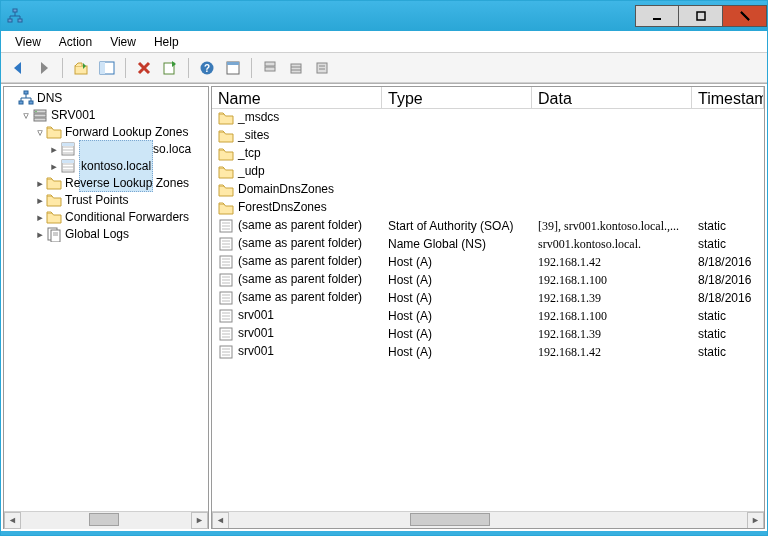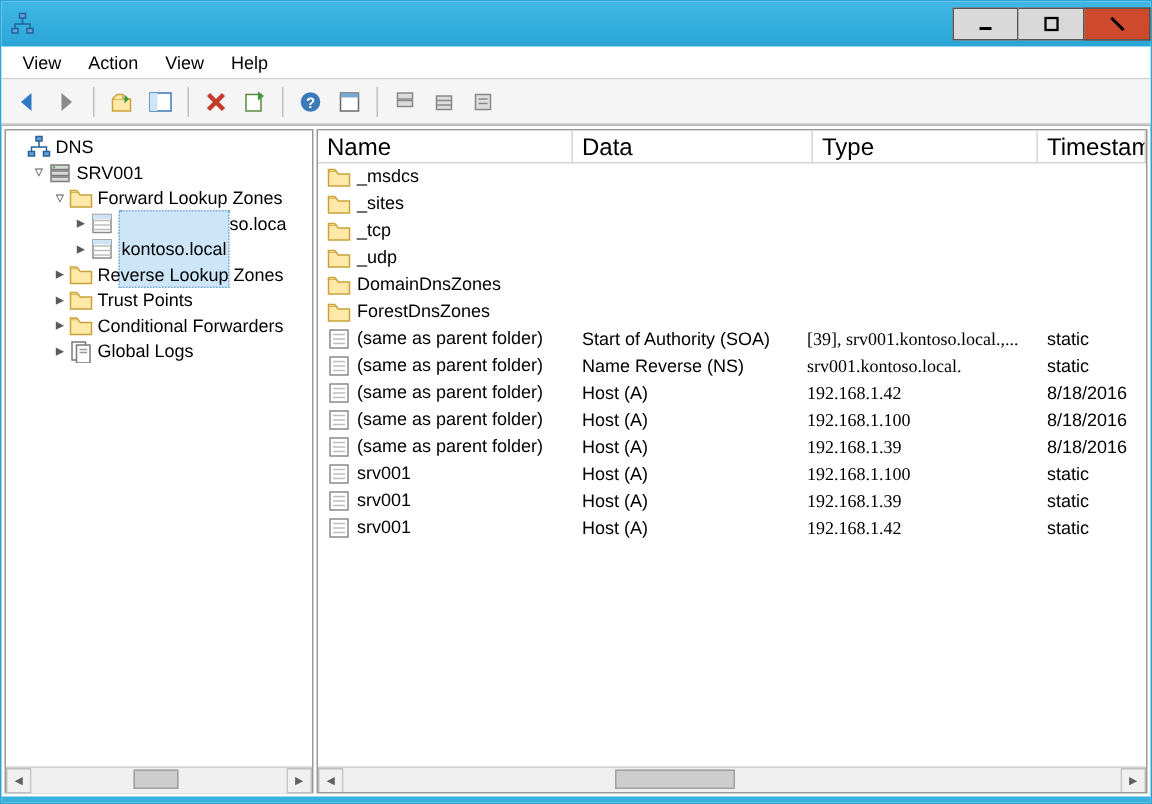--- a/index.html
+++ b/index.html
@@ -297,22 +297,22 @@
         <div class="sc-track">
             <div class="sc-thumb" style="left:40%; width:30px;"></div>
           </div>
         <div class="sc-btn">►</div>
       </div>
     </div>
 
     <div class="list-pane">
       <div class="list-header">
         <div class="col col-name">Name</div>
+        <div class="col col-type">Type</div>
         <div class="col col-data">Data</div>
-        <div class="col col-type">Type</div>
         <div class="col col-ts">Timestam</div>
       </div>
       <div class="list-body" id="listbody">
           <div class="list-row">
             <div class="cell cell-name">
               <span class="licon"><svg viewBox="0 0 16 16">
                   <path d="M1 4 L6 4 L7.5 6 L15 6 L15 14 L1 14 Z" fill="#ffe9a8" stroke="#c9a23a"></path>
                   <path d="M1 4 L1 3 L5 3 L6 4" fill="#ffe9a8" stroke="#c9a23a"></path>
                 </svg></span>
               <span>_msdcs</span>
@@ -398,21 +398,21 @@
           <div class="list-row">
             <div class="cell cell-name">
               <span class="licon"><svg viewBox="0 0 16 16">
                   <rect x="2" y="2" width="12" height="12" fill="#fff" stroke="#8a8a8a"></rect>
                   <line x1="4" y1="5" x2="12" y2="5" stroke="#bdbdbd"></line>
                   <line x1="4" y1="8" x2="12" y2="8" stroke="#bdbdbd"></line>
                   <line x1="4" y1="11" x2="12" y2="11" stroke="#bdbdbd"></line>
                 </svg></span>
               <span>(same as parent folder)</span>
             </div>
-            <div class="cell cell-type">Name Reverse (NS)</div>
+            <div class="cell cell-type">Name Global (NS)</div>
             <div class="cell cell-data">srv001.kontoso.local.</div>
             <div class="cell cell-ts">static</div>
           </div>
           <div class="list-row">
             <div class="cell cell-name">
               <span class="licon"><svg viewBox="0 0 16 16">
                   <rect x="2" y="2" width="12" height="12" fill="#fff" stroke="#8a8a8a"></rect>
                   <line x1="4" y1="5" x2="12" y2="5" stroke="#bdbdbd"></line>
                   <line x1="4" y1="8" x2="12" y2="8" stroke="#bdbdbd"></line>
                   <line x1="4" y1="11" x2="12" y2="11" stroke="#bdbdbd"></line>

